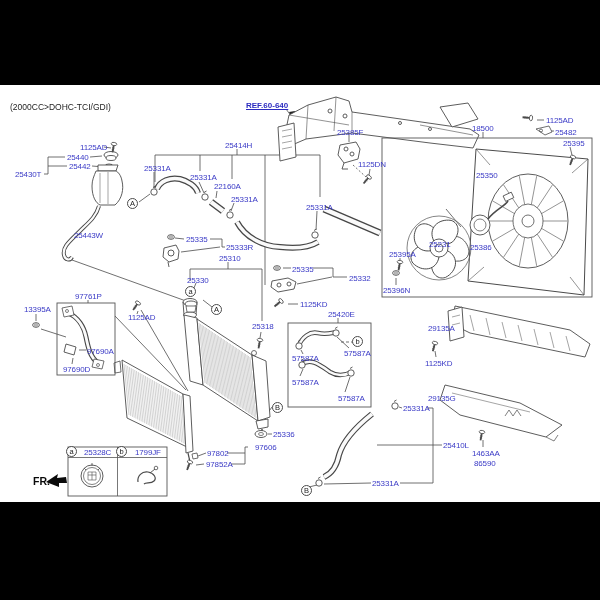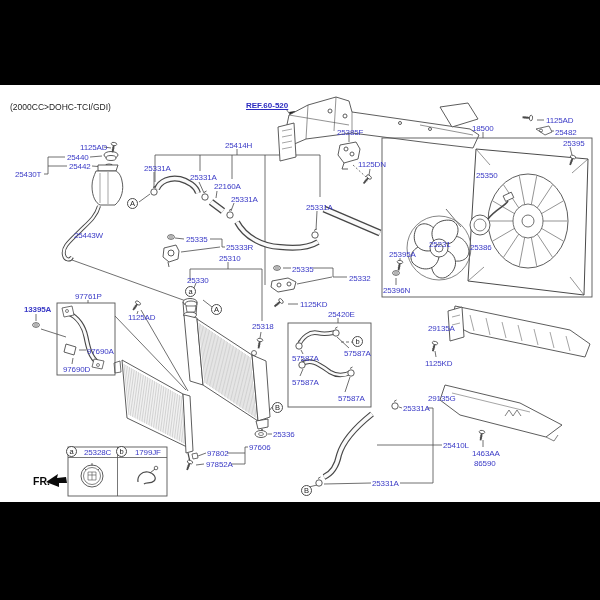--- a/index.html
+++ b/index.html
@@ -433,21 +433,21 @@
             <line x1="394" y1="316.5" x2="396.5" y2="315" stroke-width="0.9"></line>
           </g>
           <g stroke="#4b4b4b" fill="#fff">
             <circle cx="319" cy="398" r="3.2" stroke-width="0.9"></circle>
             <line x1="318" y1="393.5" x2="320.5" y2="392" stroke-width="0.9"></line>
           </g>
         </g>
     </svg>
 
     <div class="title">(2000CC&gt;DOHC-TCI/GDI)</div>
-    <a class="ref">REF.60-520</a>
+    <a class="ref">REF.60-640</a>
     <div class="fr">FR.</div>
 
     <div id="callout-layer">
         <div class="callout" style="left: 80px; top: 58px;">1125AD</div>
         <div class="callout" style="left: 67px; top: 68px;">25440</div>
         <div class="callout" style="left: 69px; top: 77px;">25442</div>
         <div class="callout" style="left: 15px; top: 85px;">25430T</div>
         <div class="callout" style="left: 74px; top: 146px;">25443W</div>
         <div class="callout" style="left: 144px; top: 79px;">25331A</div>
         <div class="callout" style="left: 190px; top: 88px;">25331A</div>
@@ -472,27 +472,27 @@
         <div class="callout" style="left: 187px; top: 191px;">25330</div>
         <div class="callout" style="left: 292px; top: 180px;">25335</div>
         <div class="callout" style="left: 349px; top: 189px;">25332</div>
         <div class="callout" style="left: 300px; top: 215px;">1125KD</div>
         <div class="callout" style="left: 328px; top: 225px;">25420E</div>
         <div class="callout" style="left: 252px; top: 237px;">25318</div>
         <div class="callout" style="left: 292px; top: 269px;">57587A</div>
         <div class="callout" style="left: 344px; top: 264px;">57587A</div>
         <div class="callout" style="left: 292px; top: 293px;">57587A</div>
         <div class="callout" style="left: 338px; top: 309px;">57587A</div>
-        <div class="callout" style="left: 24px; top: 220px; font-weight: bold;">13395A</div>
+        <div class="callout" style="left: 24px; top: 220px;">13395A</div>
         <div class="callout" style="left: 75px; top: 207px;">97761P</div>
         <div class="callout" style="left: 128px; top: 228px;">1125AD</div>
         <div class="callout" style="left: 87px; top: 262px;">97690A</div>
         <div class="callout" style="left: 63px; top: 280px;">97690D</div>
         <div class="callout" style="left: 273px; top: 345px; text-align: center;">25336</div>
-        <div class="callout" style="left: 249px; top: 358px;">97606</div>
+        <div class="callout" style="left: 255px; top: 358px;">97606</div>
         <div class="callout" style="left: 207px; top: 364px;">97802</div>
         <div class="callout" style="left: 206px; top: 375px;">97852A</div>
         <div class="callout" style="left: 428px; top: 239px;">29135A</div>
         <div class="callout" style="left: 425px; top: 274px;">1125KD</div>
         <div class="callout" style="left: 428px; top: 309px;">29135G</div>
         <div class="callout" style="left: 403px; top: 319px;">25331A</div>
         <div class="callout" style="left: 443px; top: 356px;">25410L</div>
         <div class="callout" style="left: 472px; top: 364px;">1463AA</div>
         <div class="callout" style="left: 474px; top: 374px;">86590</div>
         <div class="callout" style="left: 372px; top: 394px;">25331A</div>

